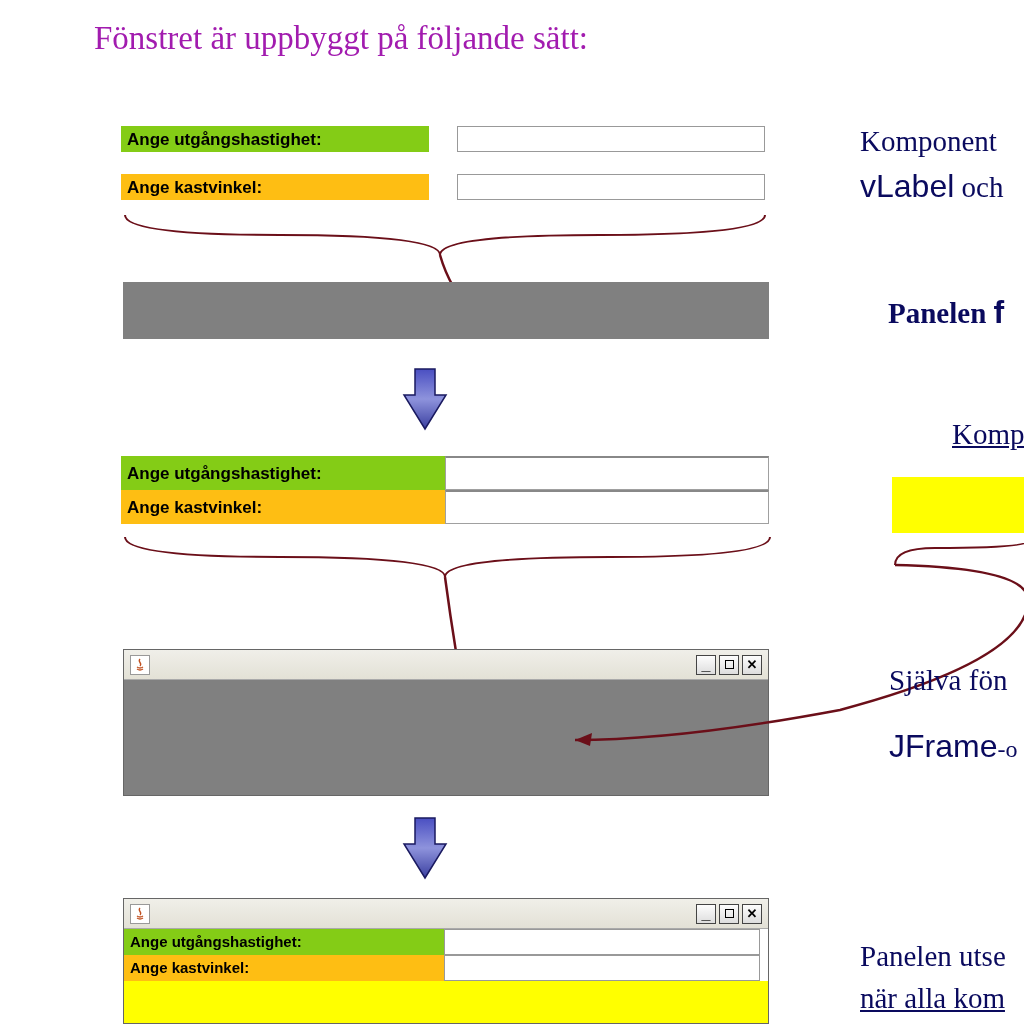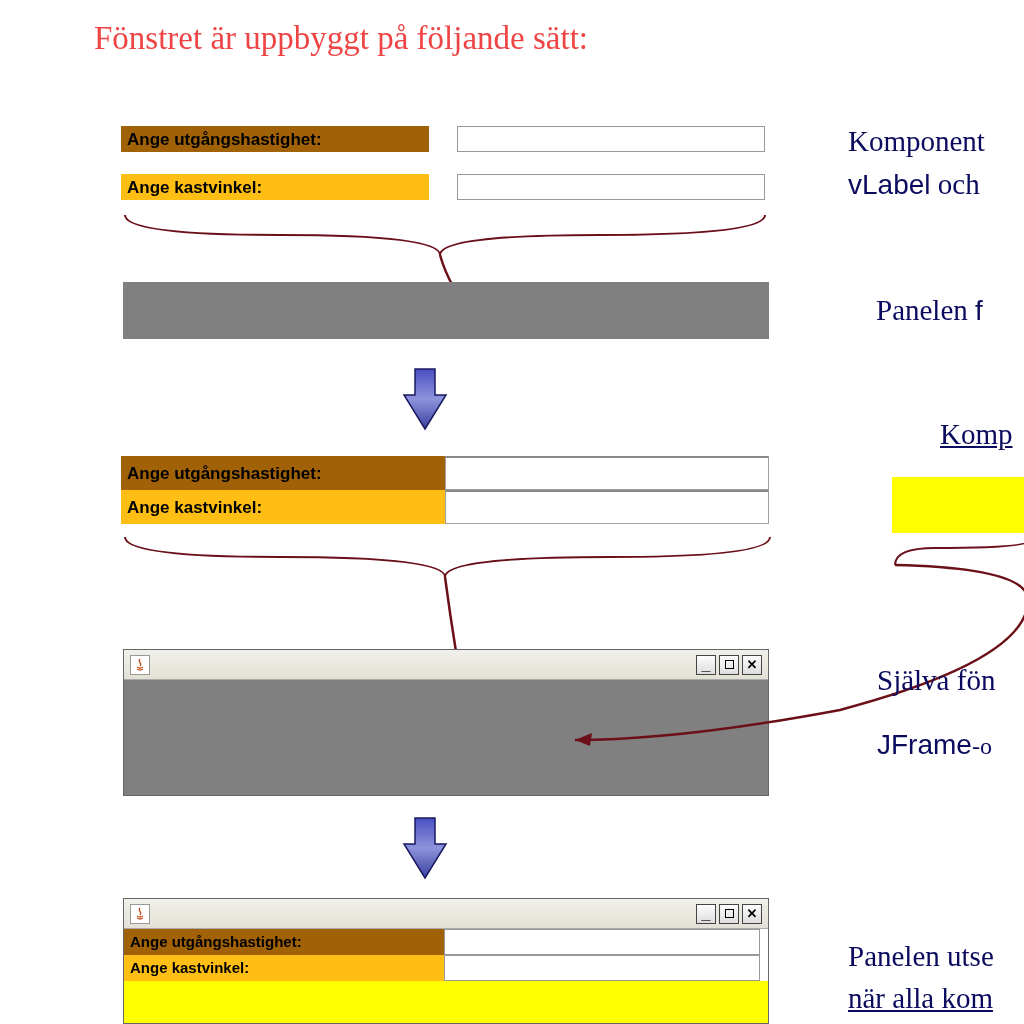--- a/index.html
+++ b/index.html
@@ -9,37 +9,37 @@
   width: 1024px;
   height: 1024px;
   overflow: hidden;
   position: relative;
 }
 .page-title {
   position: absolute;
   left: 94px;
   top: 20px;
   font-size: 33px;
-  color: #ef4444;
+  color: #a21caf;
   font-weight: normal;
 }
 .stage {
   position: absolute;
 }
 
 .stage1 { left: 121px; top: 126px; width: 644px; }
 .labelbox {
   font-family: Arial, sans-serif;
   font-size: 17px;
   font-weight: bold;
   padding: 4px 6px;
   height: 26px;
   color: #000;
 }
-.pink { background: #a16207; }
+.pink { background: #84cc16; }
 .orange { background: #febe13; }
 .inputbox {
   border: 1px solid #999;
   background: #fff;
   height: 26px;
 }
 .row1 { display: flex; gap: 28px; margin-bottom: 22px; }
 .row2 { display: flex; gap: 28px; }
 .row1 .labelbox, .row2 .labelbox { width: 308px; }
 .row1 .inputbox, .row2 .inputbox { width: 308px; }
@@ -98,22 +98,22 @@
 
 .jframe2 { left: 123px; top: 898px; width: 646px; }
 .jframe2 .content2 { background: #fff; }
 .jframe2 .panel-row { display: flex; }
 .jframe2 .labelboxf { width: 320px; font-family: Arial, sans-serif; font-size: 15px; font-weight: bold; padding: 4px 6px; height: 26px; }
 .jframe2 .inputboxf { width: 316px; border: 1px solid #999; background: #fff; height: 26px; }
 .jframe2 .yellowbar { background: #ffff00; height: 42px; }
 
 .down-arrow { position: absolute; }
 
-.rtext { position: absolute; font-size: 29px; color: #0a0a5e; font-family: Georgia, 'Times New Roman', serif; }
-.code { font-family: Arial, sans-serif; font-size: 28px; }
+.rtext { position: absolute; font-size: 29px; color: #0a0a5e; font-family: Georgia, 'Times New Roman', serif; margin-left: 12px; }
+.code { font-family: Arial, sans-serif; font-size: 32px; }
 
 .yellowbox-right {
   position: absolute;
   left: 892px; top: 477px;
   width: 132px; height: 56px;
   background: #ffff00;
 }
 </style>
 </head>
 <body>
@@ -221,21 +221,21 @@
     </div>
     <div class="yellowbar"></div>
   </div>
 </div>
 
 <div class="rtext" style="left:848px; top:125px;">Komponent</div>
 <div class="rtext" style="left:848px; top:168px;">
   <span class="code">vLabel</span><span> och</span>
 </div>
 
-<div class="rtext" style="left:876px; top:294px;">
+<div class="rtext" style="left:876px; top:294px;font-weight:bold;">
   <span>Panelen </span><span class="code">f</span>
 </div>
 
 <div class="rtext" style="left:940px; top:418px;text-decoration:underline;">Komp</div>
 
 <div class="yellowbox-right"></div>
 
 <div class="rtext" style="left:877px; top:664px;">Själva fön</div>
 <div class="rtext" style="left:877px; top:728px;">
   <span class="code">JFrame</span><span style="font-size:24px;">-o</span>

